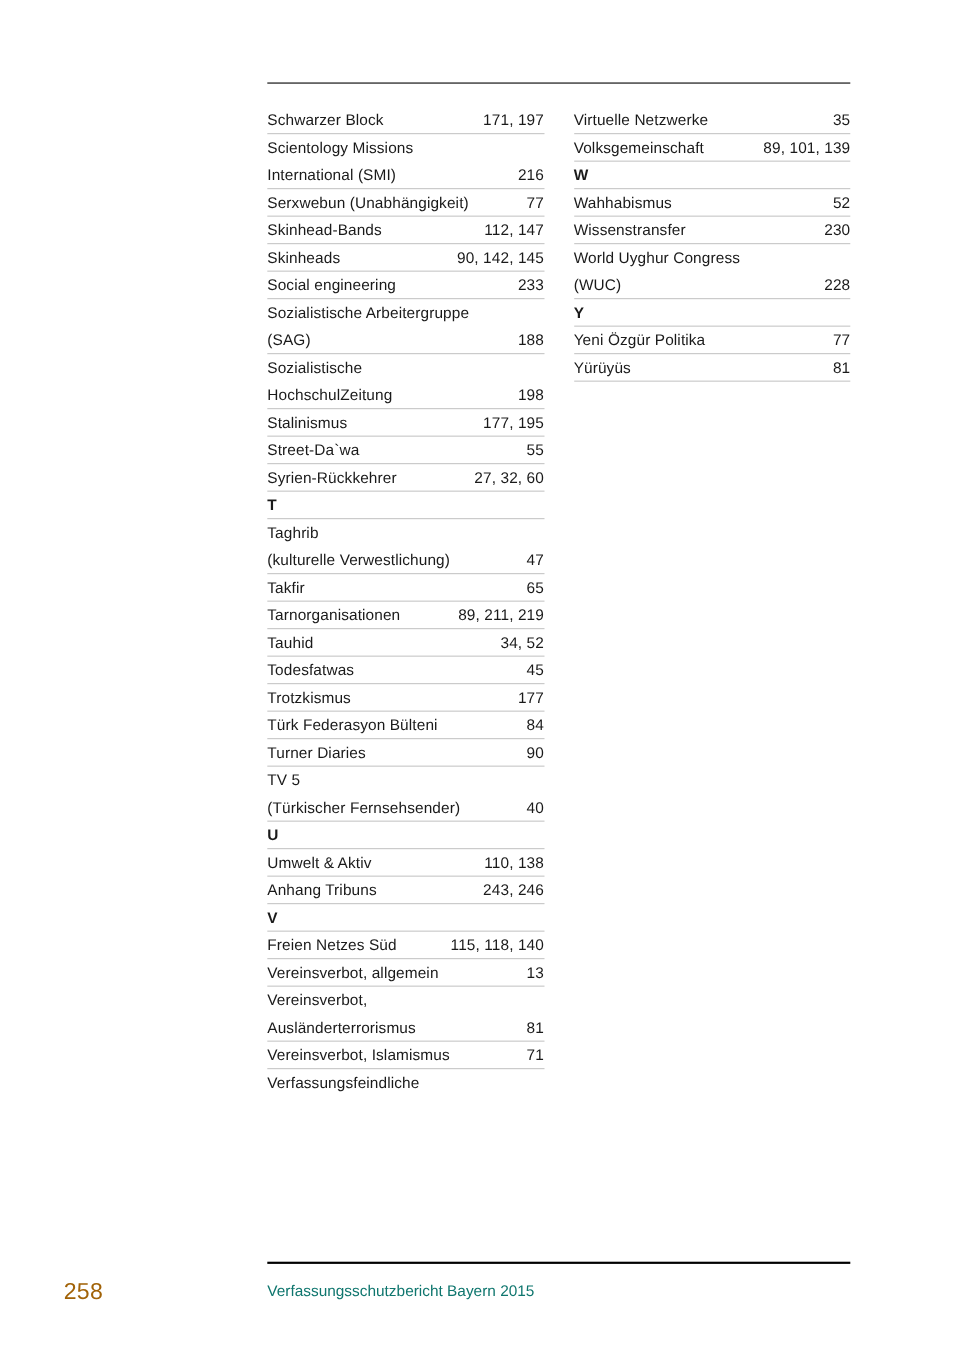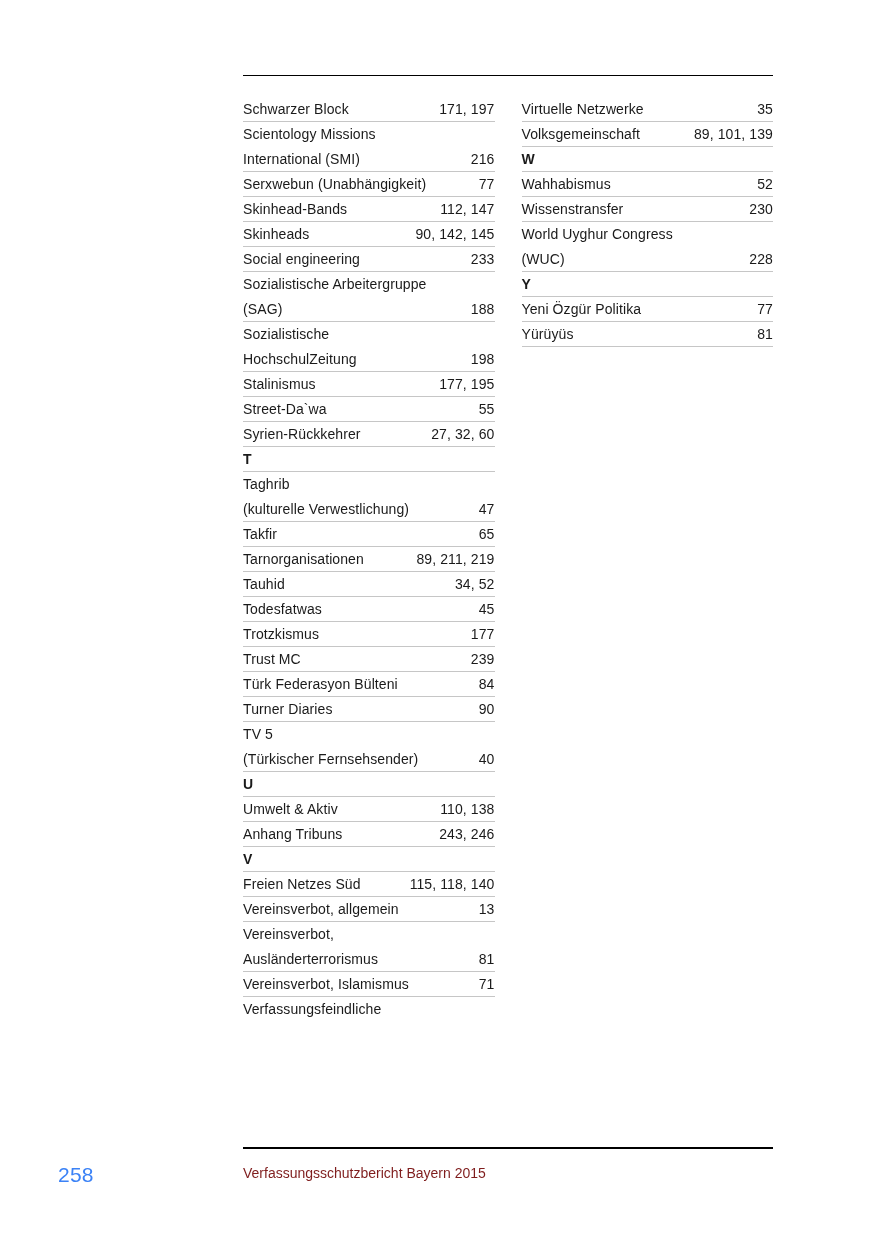--- a/index.html
+++ b/index.html
@@ -34,25 +34,25 @@
   .term { white-space: nowrap; }
   .pages { white-space: nowrap; text-align: center; padding-left: 8px; }
   .section-letter { font-weight: bold; }
 
   .footer-rule {
     position: absolute; left: 243px; top: 1147px;
     width: 530px; height: 2px; background: #000;
   }
   .page-number {
     position: absolute; left: 58px; top: 1163px;
-    font-size: 21px; letter-spacing: 0.2px; color: #3b82f6;
+    font-size: 21px; letter-spacing: 0.2px; color: #a16207;
   }
   .footer-text {
     position: absolute; left: 243px; top: 1164px;
-    font-size: 14px; line-height: 19.5px; color: #7f1d1d;
+    font-size: 14px; line-height: 19.5px; color: #0f766e;
   }
   .footer-text .bold { font-weight: bold; }
 </style>
 </head>
 <body>
 
 <div class="page">
 
   <div class="top-rule"></div>
 
@@ -135,24 +135,20 @@
         </div>
         <div class="row u">
           <span class="term">Todesfatwas</span>
           <span class="pages">45</span>
         </div>
         <div class="row u">
           <span class="term">Trotzkismus</span>
           <span class="pages">177</span>
         </div>
         <div class="row u">
-          <span class="term">Trust MC</span>
-          <span class="pages">239</span>
-        </div>
-        <div class="row u">
           <span class="term">Türk Federasyon Bülteni</span>
           <span class="pages">84</span>
         </div>
         <div class="row u">
           <span class="term">Turner Diaries</span>
           <span class="pages">90</span>
         </div>
         <div class="row">
           <span class="term">TV 5</span>
         </div>

